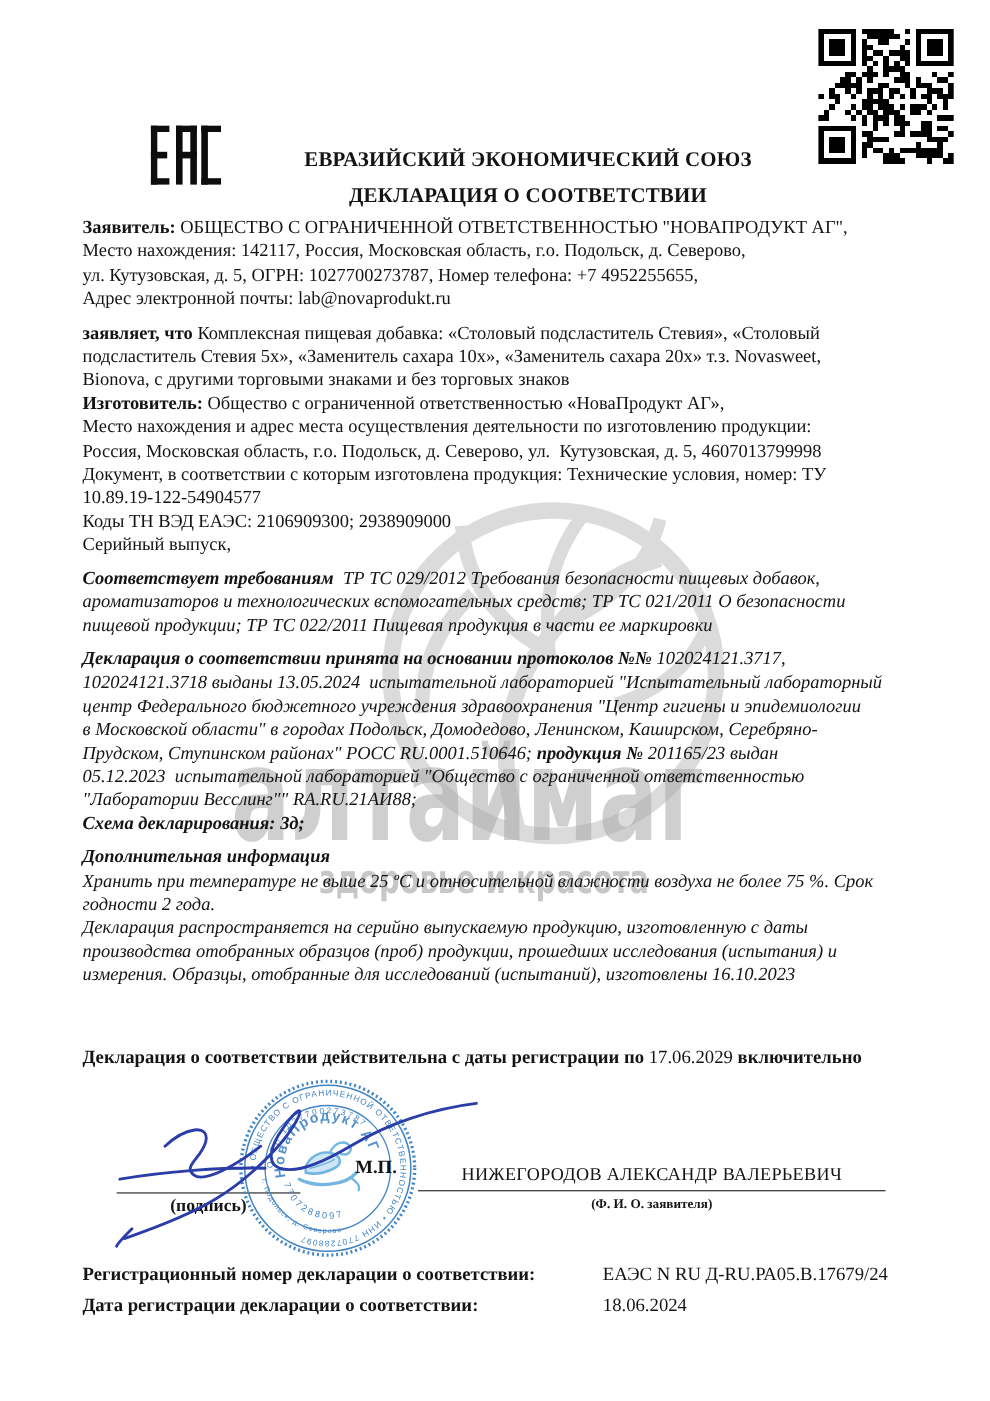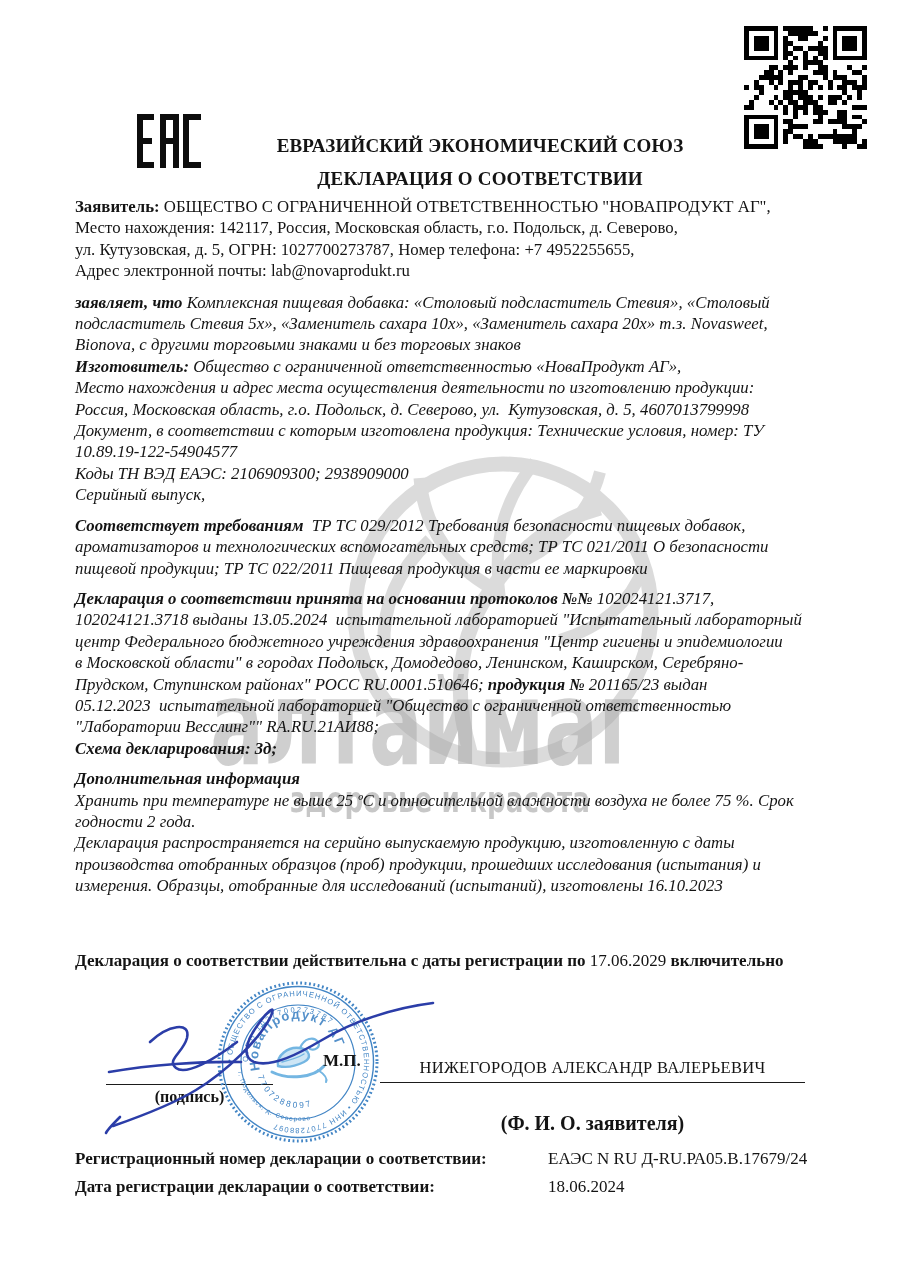--- a/index.html
+++ b/index.html
@@ -23,38 +23,38 @@
     font-weight:bold;font-size:19px;line-height:33px;letter-spacing:.2px;
   }
   
   .watermark{position:absolute;left:0;top:0;width:900px;height:1274px;z-index:1;pointer-events:none;}
   
   .bodytext{
     position:absolute;left:75px;top:196px;width:782px;z-index:2;
     font-size:16.8px;line-height:21.4px;
   }
   .para{margin:0;white-space:pre-wrap;}
-  .mt13{margin-top:13px;} .mt10{margin-top:10px;font-style:italic;} .mt9{margin-top:9px;font-style:italic;}
+  .mt13{margin-top:13px;} .mt10{margin-top:10px;} .mt9{margin-top:9px;font-style:italic;}
   .validity{
     position:absolute;left:75px;top:951px;width:800px;z-index:2;
     font-size:17px;white-space:pre-wrap;
   }
   .validity b,.bodytext b{font-weight:bold;}
   
   .stamp{position:absolute;left:216px;top:980px;z-index:3;}
   .signature-svg{position:absolute;left:88px;top:982px;z-index:4;pointer-events:none;}
   .mp{position:absolute;left:323px;top:1051px;font-weight:bold;font-size:17px;z-index:5;}
   .fio-name{
     position:absolute;left:380px;top:1058px;width:425px;text-align:center;
     font-size:16.5px;letter-spacing:.3px;z-index:2;
   }
   .fio-line{position:absolute;left:380px;top:1082px;width:425px;border-bottom:1.7px solid #1b1b1b;z-index:2;}
   .fio-caption{
     position:absolute;left:380px;top:1087px;width:425px;text-align:center;
-    font-weight:bold;font-size:20px;z-index:2;margin-top:25px;
+    font-weight:bold;font-size:12px;z-index:2;
   }
   .sign-line{position:absolute;left:106px;top:1084px;width:167px;border-bottom:1.7px solid #1b1b1b;z-index:2;}
   .sign-caption{
     position:absolute;left:106px;top:1088px;width:167px;text-align:center;
     font-weight:bold;font-size:16px;z-index:2;
   }
   
   .reg-label1{position:absolute;left:75px;top:1149px;font-weight:bold;font-size:17px;}
   .reg-value1{position:absolute;left:548px;top:1149px;font-size:17px;}
   .reg-label2{position:absolute;left:75px;top:1177px;font-weight:bold;font-size:17px;}

